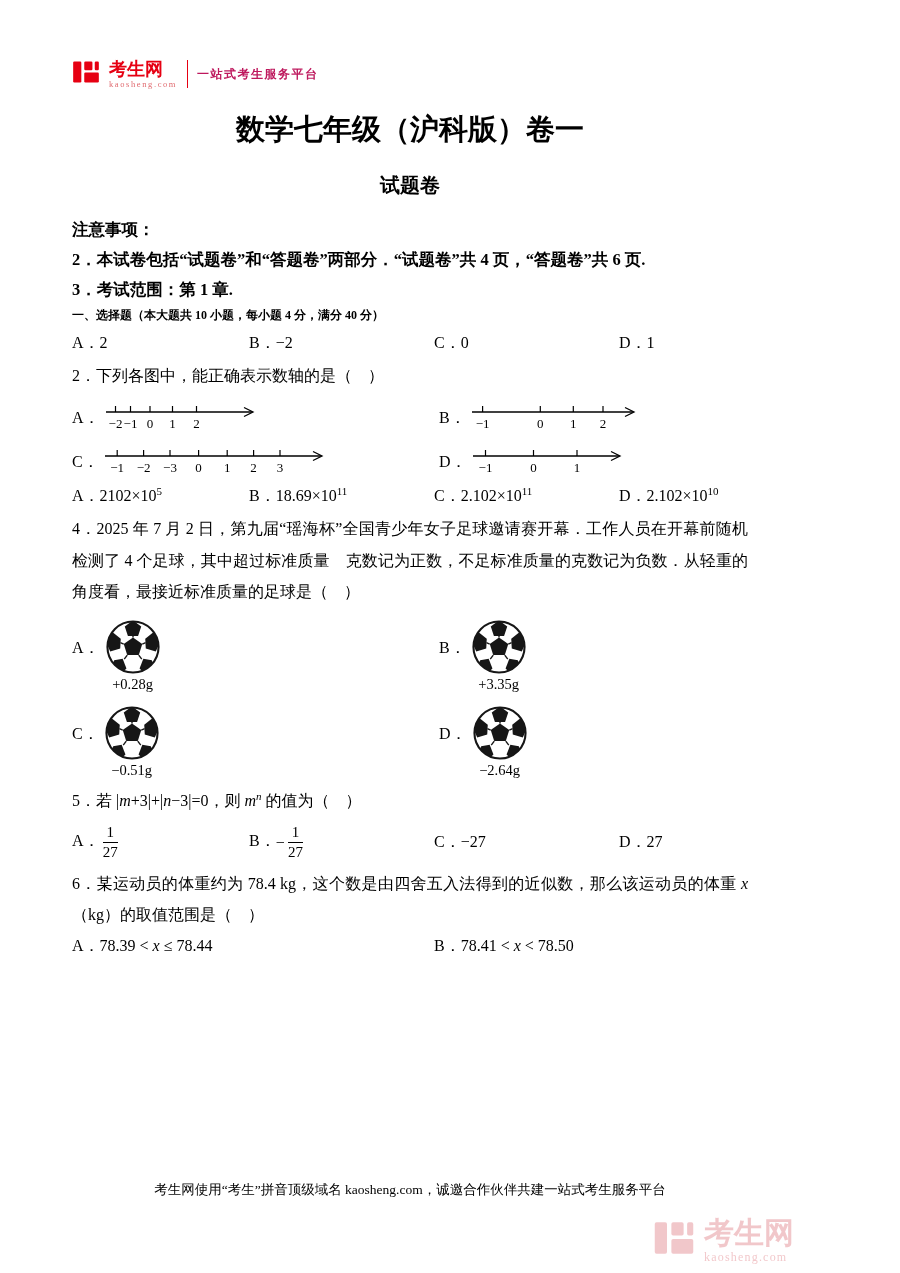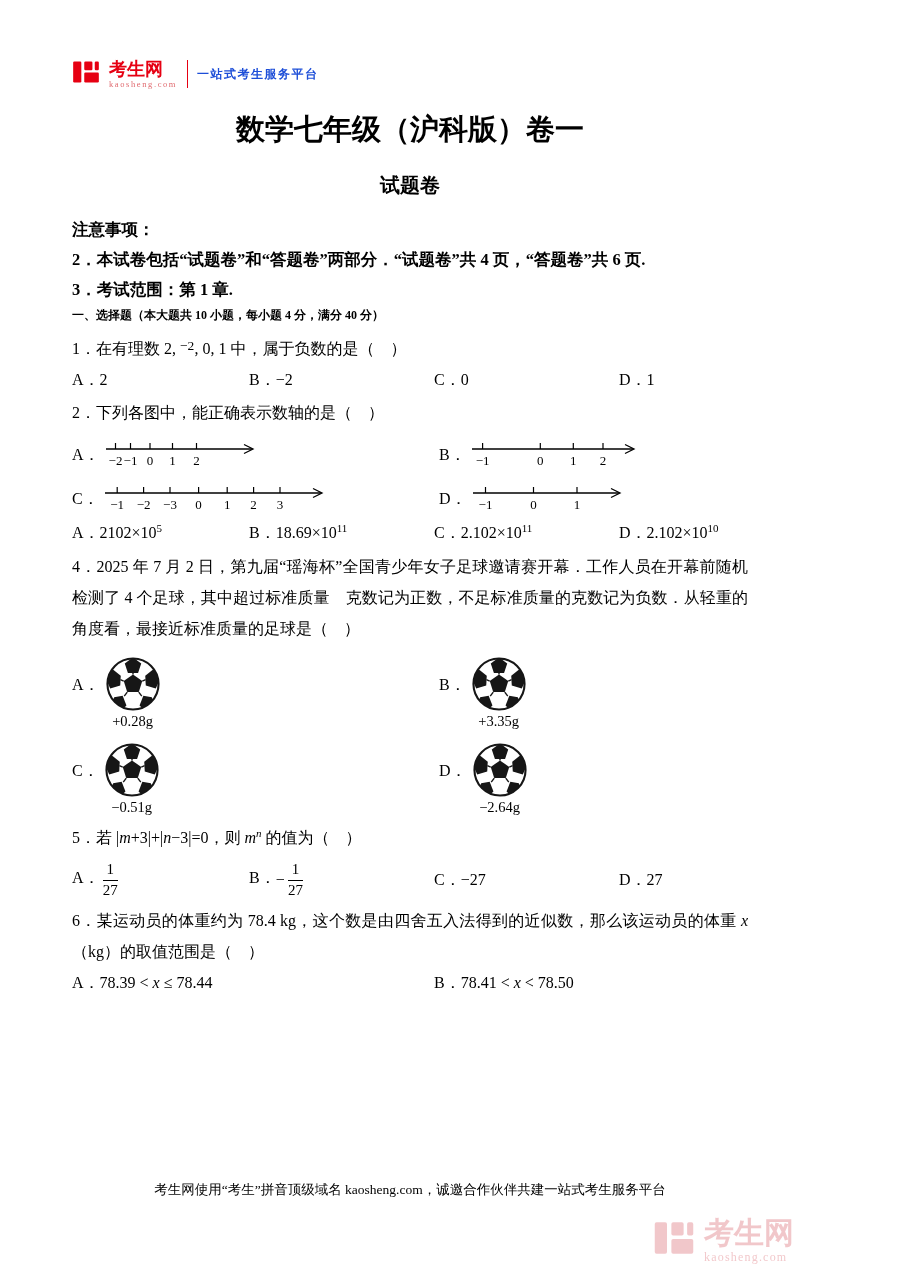--- a/index.html
+++ b/index.html
@@ -7,21 +7,21 @@
     width:820px;height:1273px;box-sizing:border-box;position:relative;
     background:#ffffff;padding:52px 72px 0;overflow:hidden;
     font-family:"Liberation Serif","DejaVu Serif",serif;
     font-size:16px;color:#000;
   }
   
   .brand-row{display:flex;align-items:center;gap:9px;height:44px;}
   .brand-text-col{display:flex;flex-direction:column;gap:2px;padding-right:10px;border-right:1.5px solid #e60012;}
   .brand-name{font-family:"Liberation Sans","DejaVu Sans",sans-serif;font-weight:bold;font-size:18px;color:#e60012;line-height:1;}
   .brand-domain{font-size:8.5px;color:#e06a6f;letter-spacing:1.6px;line-height:1;}
-  .brand-tagline{font-family:"Liberation Sans","DejaVu Sans",sans-serif;color:#1d4ed8;font-size:12px;font-weight:bold;letter-spacing:1.5px;}
+  .brand-tagline{font-family:"Liberation Sans","DejaVu Sans",sans-serif;color:#be185d;font-size:12px;font-weight:bold;letter-spacing:1.5px;}
   
   .doc-title{text-align:center;font-size:29px;font-weight:bold;margin:14px 0 0;}
   .doc-subtitle{text-align:center;font-size:20px;font-weight:bold;margin:22px 0 16px;}
   
   .notices{font-weight:bold;font-size:16.5px;line-height:1.82;}
   .section-heading{font-weight:bold;font-size:12px;line-height:1.82;}
   
   .q{margin-top:6px;}
   .qstem{margin:0;line-height:1.95;}
   .just{text-align:justify;}
@@ -109,21 +109,20 @@
 
   <div class="notices">
     <div>注意事项：</div>
     <div>2．本试卷包括“试题卷”和“答题卷”两部分．“试题卷”共 4 页，“答题卷”共 6 页.</div>
     <div>3．考试范围：第 1 章.</div>
   </div>
 
   <div class="section-heading">一、选择题（本大题共 10 小题，每小题 4 分，满分 40 分）</div>
 
   <section class="q">
-    <p class="qstem"><span>1．在有理数 2, </span><span class="supraise">−2</span><span>, 0, 1 中，属于负数的是（　）</span></p>
     <div class="opt-row cols4">
       <span class="opt">A．2</span>
       <span class="opt">B．−2</span>
       <span class="opt">C．0</span>
       <span class="opt">D．1</span>
     </div>
   </section>
 
   <section class="q">
     <p class="qstem">2．下列各图中，能正确表示数轴的是（　）</p>

